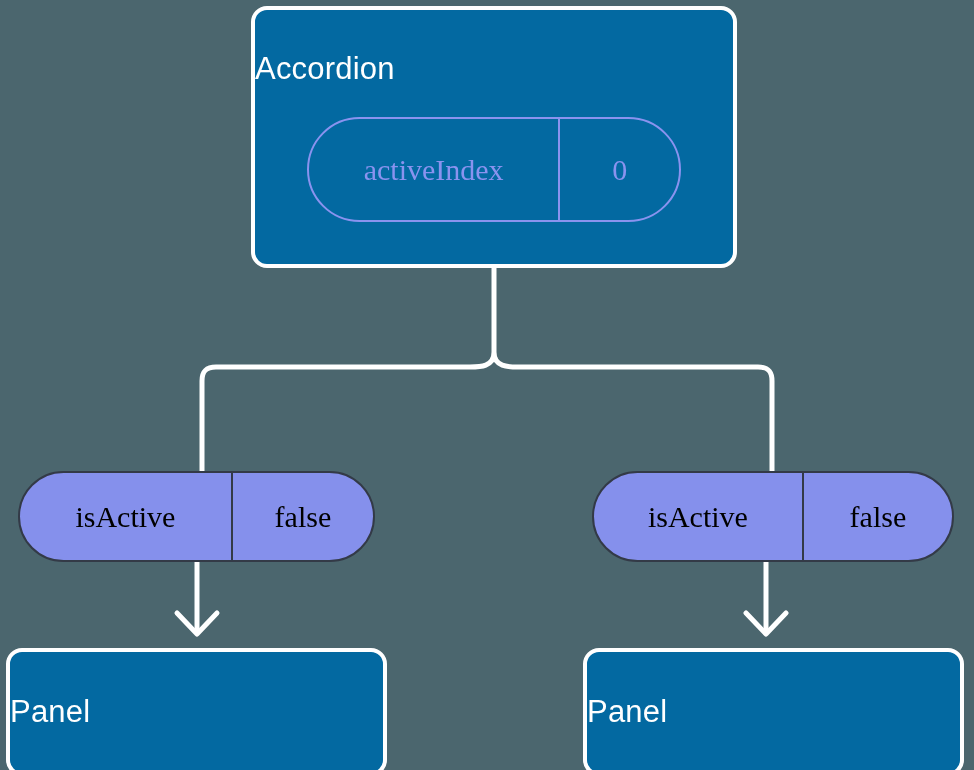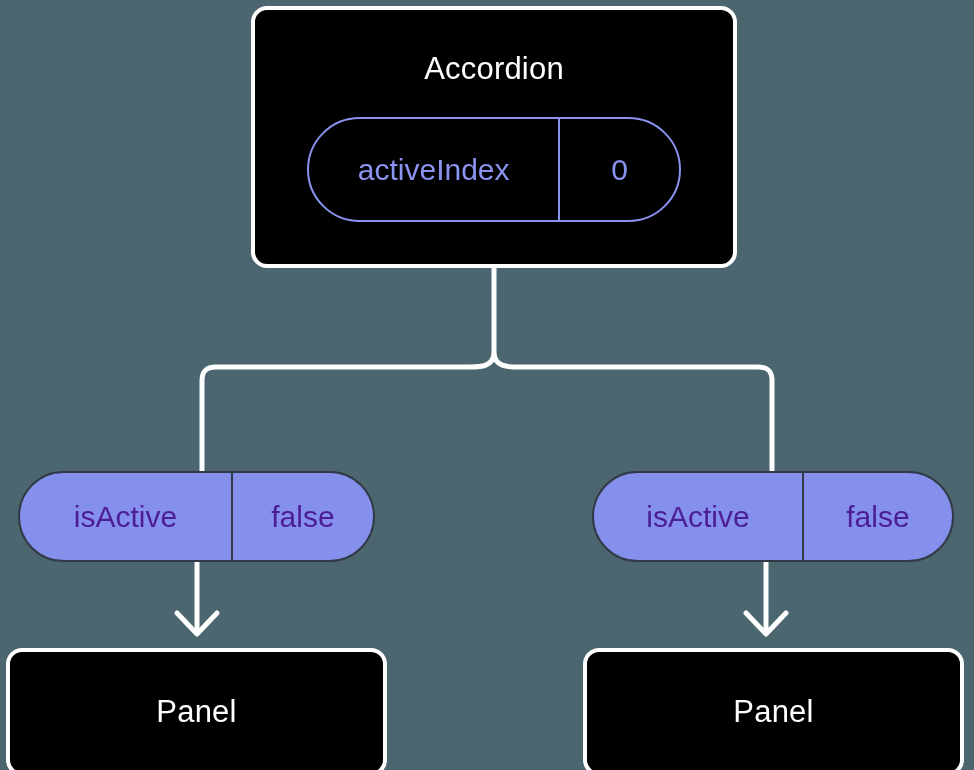--- a/index.html
+++ b/index.html
@@ -24,26 +24,25 @@
     top: 0;
     width: 974px;
     height: 770px;
     pointer-events: none;
   }
 
   
   .node-box {
     position: absolute;
     box-sizing: border-box;
-    background: #000000;
+    background: #0369a1;
     border: 4px solid #ffffff;
     border-radius: 16px;
     display: flex;
     flex-direction: column;
-    align-items: center;
   }
   .node-title {
     color: #ffffff;
     font-size: 31px;
     font-weight: 500;
     letter-spacing: 0.2px;
     white-space: nowrap;
   }
 
   #accordion-node {
@@ -74,20 +73,21 @@
     border-radius: 999px;
     overflow: hidden;
     white-space: nowrap;
   }
   .pill-key, .pill-val {
     display: flex;
     align-items: center;
     justify-content: center;
     font-size: 30px;
     line-height: 1;
+    font-family: Liberation Serif, serif;
   }
 
   
   .pill.outlined {
     border: 2px solid #8a93ef;
     background: transparent;
   }
   .pill.outlined .pill-key,
   .pill.outlined .pill-val {
     color: #8a93ef;
@@ -96,21 +96,21 @@
     border-left: 2px solid #8a93ef;
   }
 
   
   .pill.filled {
     border: 2px solid #333a47;
     background: #8590ec;
   }
   .pill.filled .pill-key,
   .pill.filled .pill-val {
-    color: #4c1d95;
+    color: #000000;
   }
   .pill.filled .pill-val {
     border-left: 2px solid #333a47;
   }
 
   #state-pill-activeindex {
     left: 307px;
     top: 117px;
     width: 374px;
     height: 105px;

